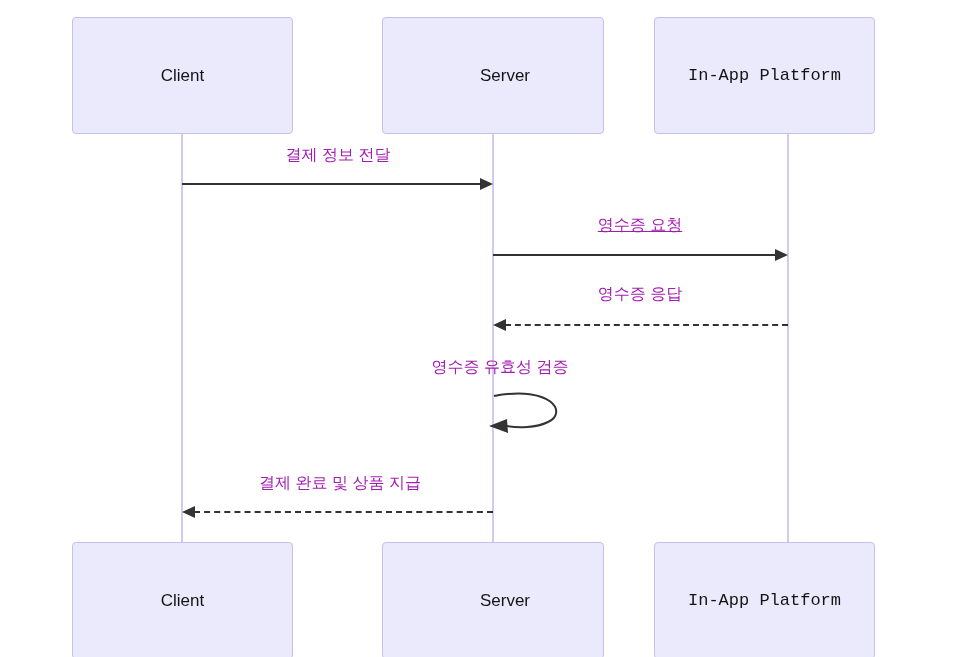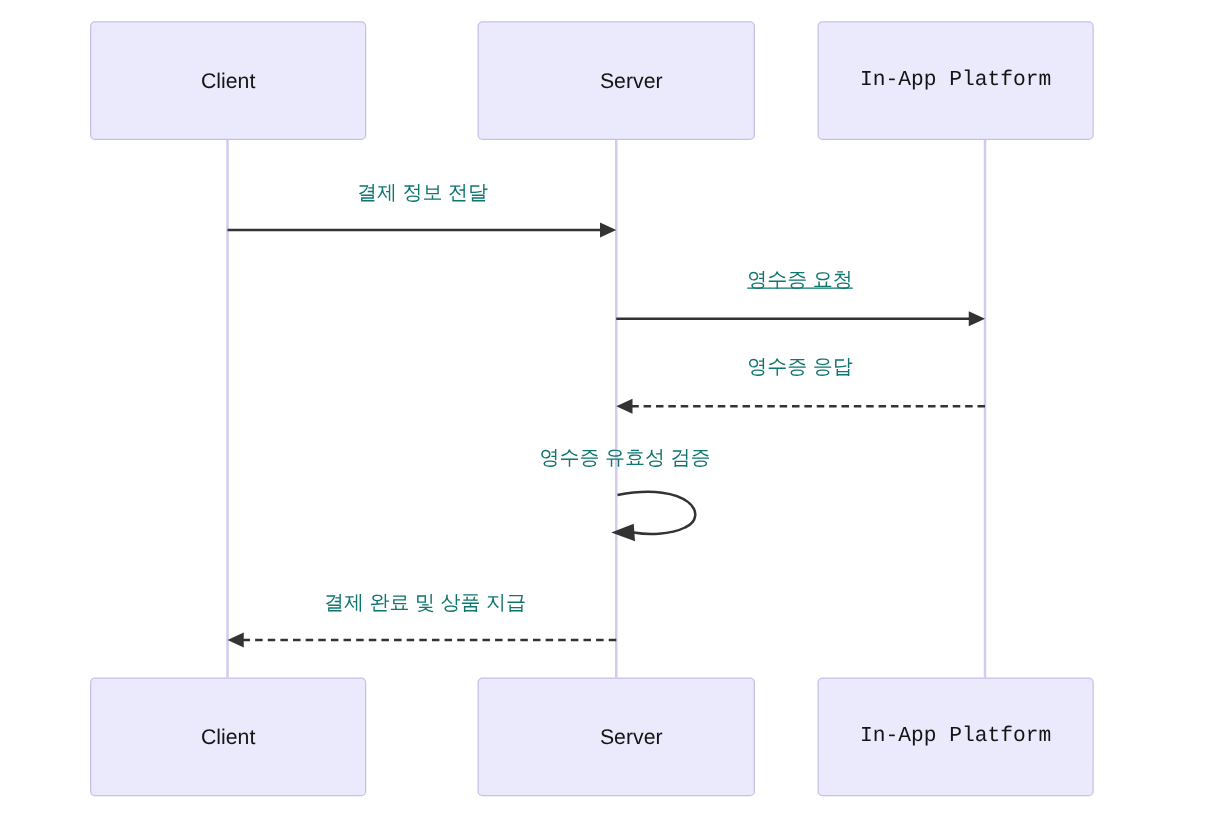--- a/index.html
+++ b/index.html
@@ -11,21 +11,21 @@
   .stage {
     position: relative;
     width: 972px;
     height: 657px;
     background: #ffffff;
     overflow: hidden;
   }
   
   .actor {
     position: absolute;
-    height: 95px;
+    height: 117px;
     background: #ebeafd;
     border: 1px solid #c8bfe8;
     border-radius: 4px;
     display: flex;
     align-items: center;
     justify-content: center;
     font-size: 17px;
     color: #141414;
     box-sizing: border-box;
   }
@@ -45,21 +45,21 @@
   }
   .ll-client   { left: 181px; }
   .ll-server   { left: 492px; }
   .ll-platform { left: 787px; }
 
   
   .msg-label {
     position: absolute;
     font-size: 16px;
     line-height: 22px;
-    color: #0f766e;
+    color: #a21caf;
     white-space: nowrap;
     transform: translateX(-50%);
   }
 
   
   .arrow-line {
     position: absolute;
     height: 0;
     border-top: 2px solid #333333;
   }

